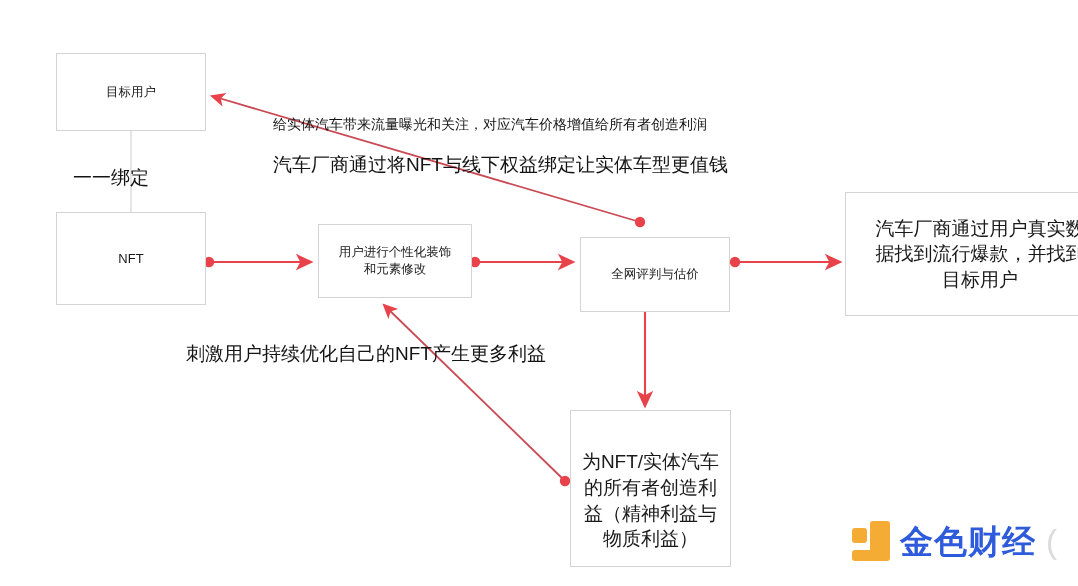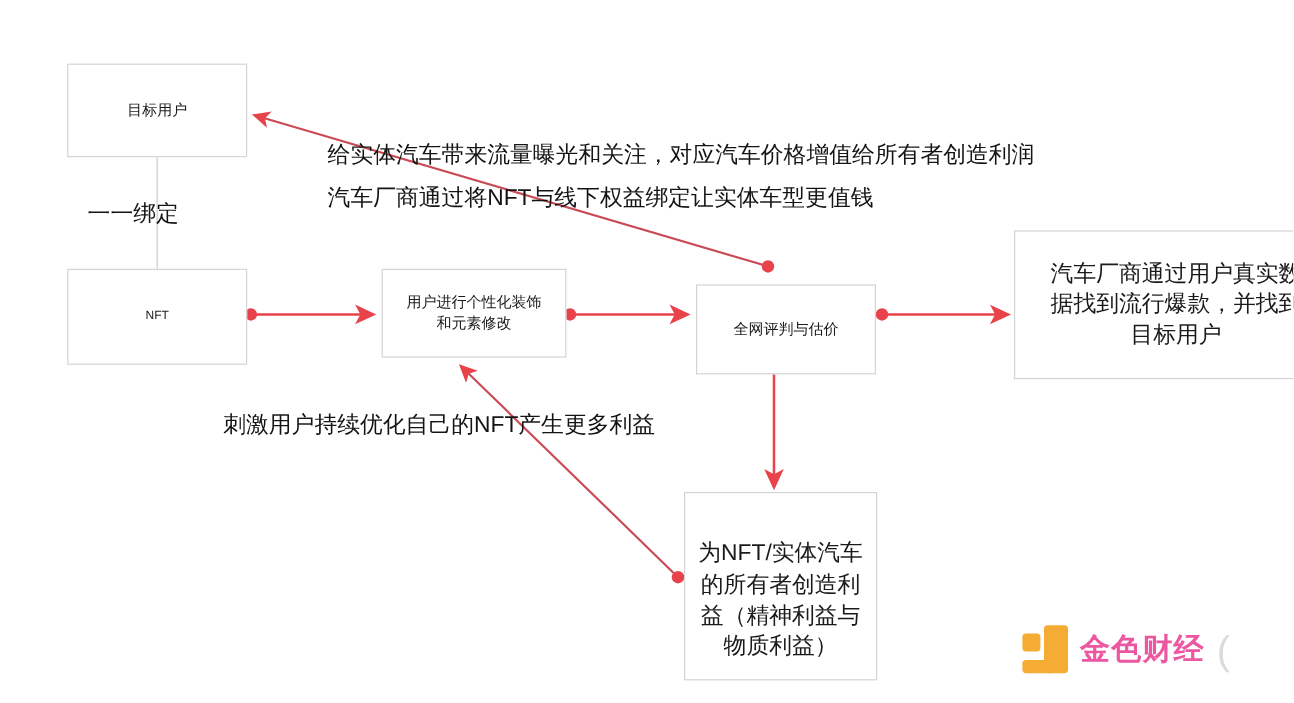--- a/index.html
+++ b/index.html
@@ -44,22 +44,22 @@
     width: 100%;
     white-space: pre-line;
     line-height: 1.35;
   }
   
   #node-physical-car {
     left: 56px; top: 53px; width: 150px; height: 78px;
     font-size: 12.5px;
   }
   #node-nft {
-    left: 56px; top: 224px; width: 150px; height: 80px;
-    font-size: 10px;
+    left: 56px; top: 212px; width: 150px; height: 93px;
+    font-size: 13px;
   }
   #node-customize {
     left: 318px; top: 224px; width: 154px; height: 74px;
     font-size: 12.5px;
     text-align: center;
   }
   #node-evaluate {
     left: 580px; top: 225px; width: 150px; height: 75px;
     font-size: 12.5px;
     margin-top: 12px;
@@ -81,21 +81,21 @@
     white-space: nowrap;
     z-index: 2;
   }
   #label-binding {
     left: 45px; top: 165px;
     font-size: 19px;
     margin-left: 28px;
   }
   #label-exposure-1 {
     left: 273px; top: 116px;
-    font-size: 19px;
+    font-size: 14px;
   }
   #label-exposure-2 {
     left: 273px; top: 152px;
     font-size: 19px;
   }
   #label-stimulate {
     left: 186px; top: 341px;
     font-size: 19px;
   }
 
@@ -128,23 +128,23 @@
     border-radius: 3px;
   }
   #watermark .wm-mark .wm-sq-foot {
     position: absolute;
     left: 0; bottom: 0;
     width: 26px; height: 11px;
     background: #f5a623;
     border-radius: 3px;
   }
   #watermark .wm-text {
-    font-size: 25px;
+    font-size: 33px;
     font-weight: bold;
-    color: #ec4899;
+    color: #1d4ed8;
     letter-spacing: 1px;
     line-height: 1;
   }
   #watermark .wm-paren {
     font-size: 33px;
     color: #d8d8d8;
     line-height: 1;
   }
 </style>
 </head>

